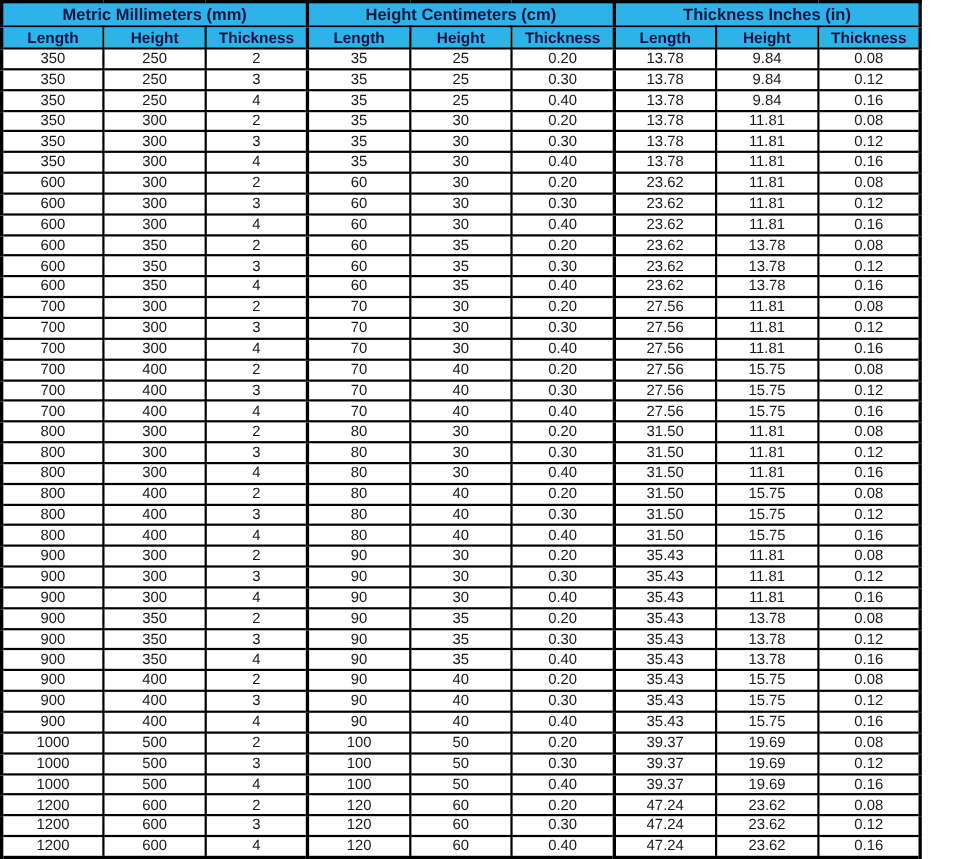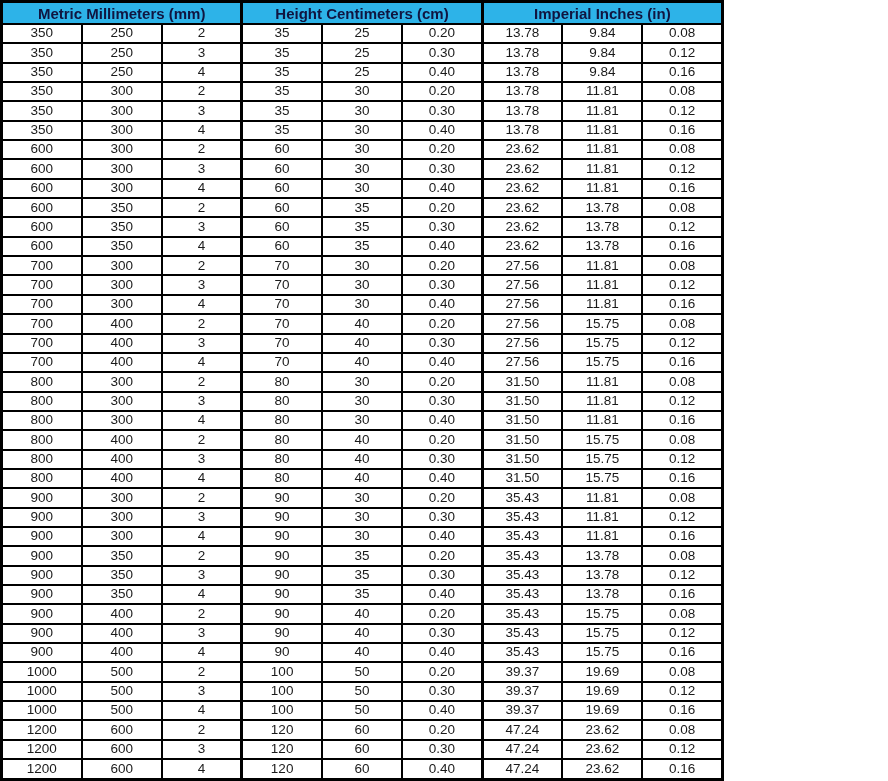--- a/index.html
+++ b/index.html
@@ -4,21 +4,21 @@
 <style>
   html, body {
     margin: 0;
     padding: 0;
     background: #ffffff;
     width: 888px;
     height: 781px;
     overflow: hidden;
   }
   table.dim-table {
-    width: 724px;
+    width: 838px;
     height: 781px;
     border-collapse: collapse;
     table-layout: fixed;
     font-family: "Liberation Sans", sans-serif;
     border: 3px solid var(--border-color, #000);
   }
   table.dim-table th,
   table.dim-table td {
     border: 2px solid var(--border-color, #000);
     text-align: center;
@@ -67,21 +67,32 @@
       <col>
       <col>
       <col>
       <col>
       <col>
   </colgroup>
   <thead>
     <tr class="group-title-row">
       <th colspan="3">Metric Millimeters (mm)</th>
       <th colspan="3">Height Centimeters (cm)</th>
-      <th colspan="3">Imperial Inches (in)</th>
+      <th colspan="3">Thickness Inches (in)</th>
+    </tr>
+    <tr class="column-header-row">
+      <th class="grp-start">Length</th>
+      <th>Height</th>
+      <th class="grp-end">Thickness</th>
+      <th class="grp-start">Length</th>
+      <th>Height</th>
+      <th class="grp-end">Thickness</th>
+      <th class="grp-start">Length</th>
+      <th>Height</th>
+      <th class="grp-end">Thickness</th>
     </tr>
   </thead>
   <tbody>
       <tr>
         <td class="grp-start">350</td>
         <td>250</td>
         <td class="grp-end">2</td>
         <td class="grp-start">35</td>
         <td>25</td>
         <td class="grp-end">0.20</td>

